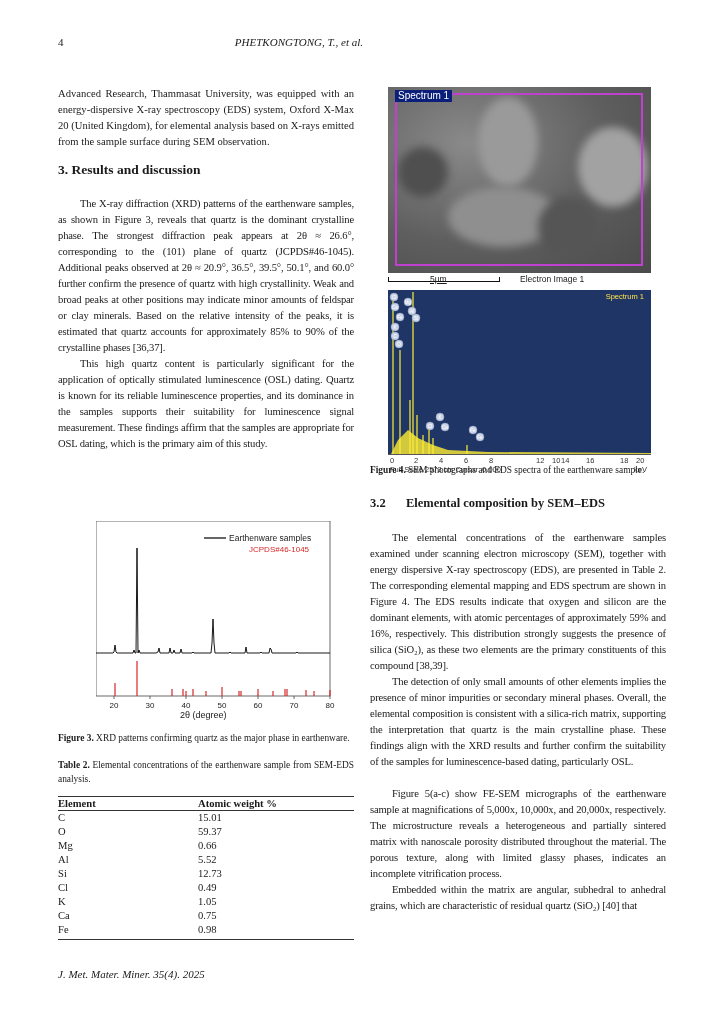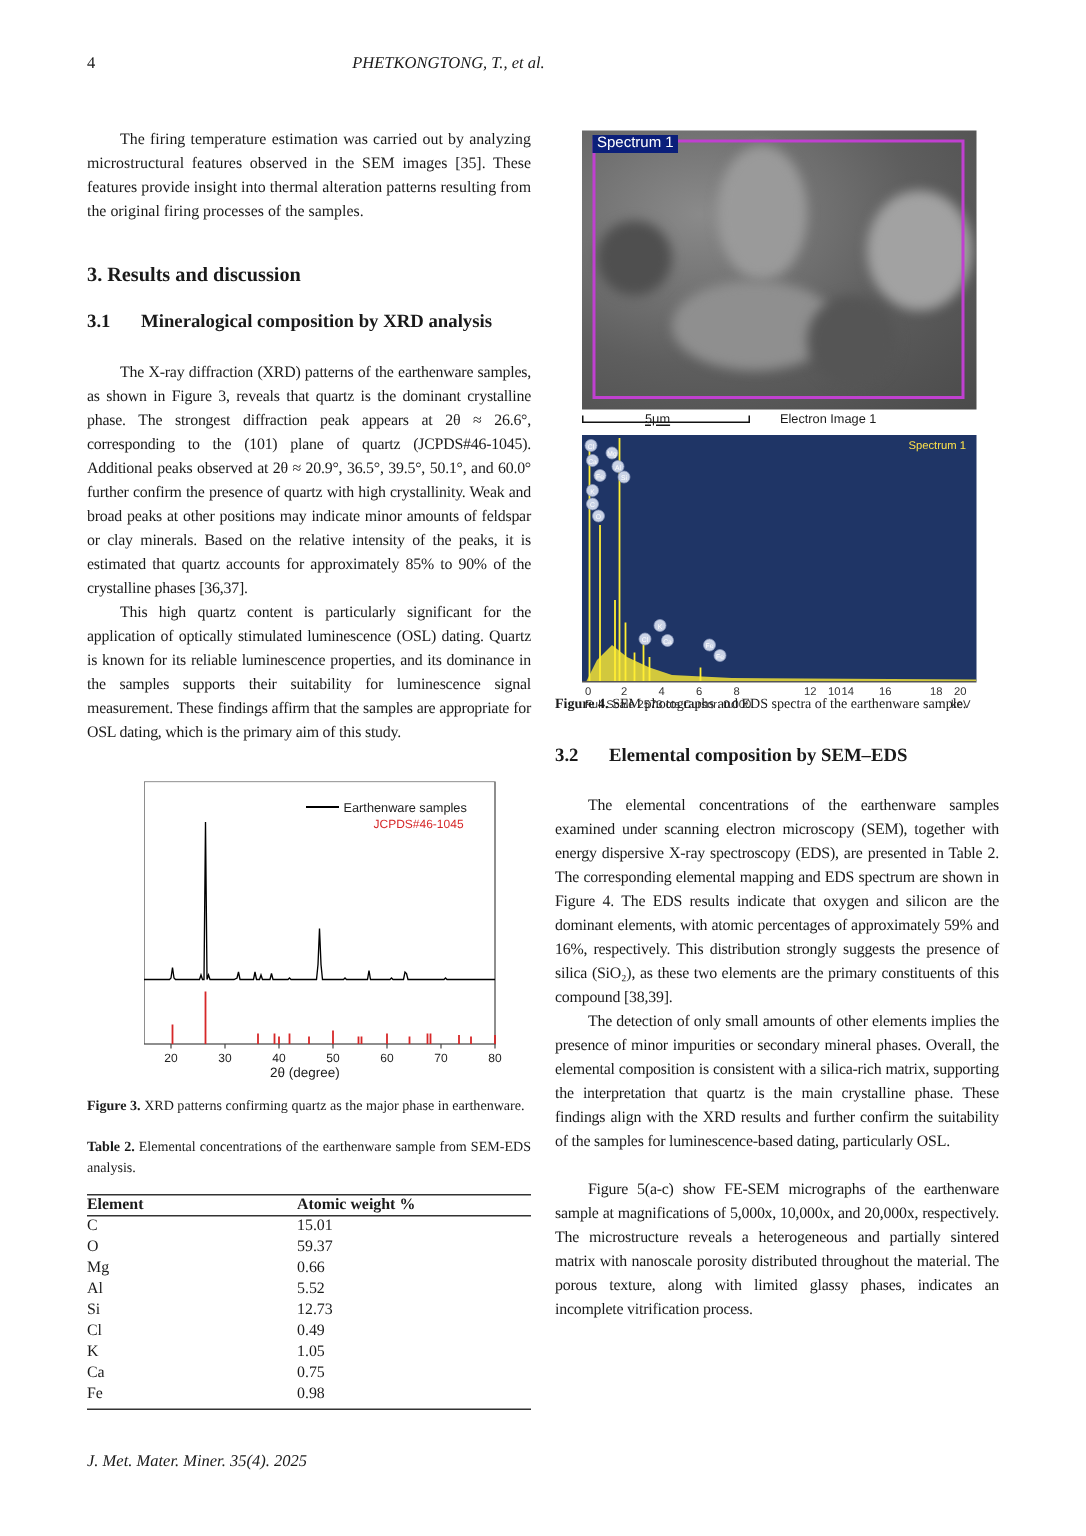--- a/index.html
+++ b/index.html
@@ -38,23 +38,22 @@
   table.t2 tr:last-child td { border-bottom: 1px solid #333; padding-bottom: 2px; }
   table.t2 .c1 { width: 140px; }
 </style>
 </head>
 <body>
 
 <div class="abs hdr-num">4</div>
 <div class="abs hdr-title">PHETKONGTONG, T., et al.</div>
 
 <div class="col" style="left:58px; top:86px;">
-  <p class="ind">The firing temperature estimation was carried out by analyzing microstructural features observed in the SEM images [35]. These features provide insight into thermal alteration patterns resulting from the original firing processes of the samples.</p>
-  <p class="h1" style="margin-top:25px;">3.  Results and discussion</p>
-  <p class="h2" style="margin-top:14px;"><span class="n">3.1</span><span>Mineralogical composition by XRD analysis</span></p>
+  <p>Advanced Research, Thammasat University, was equipped with an energy-dispersive X-ray spectroscopy (EDS) system, Oxford X-Max 20 (United Kingdom), for elemental analysis based on X-rays emitted from the sample surface during SEM observation.</p>
+  <p class="h1" style="margin-top:12px;">3.  Results and discussion</p>
   <p class="ind" style="margin-top:18px; letter-spacing:-0.15px;">The X-ray diffraction (XRD) patterns of the earthenware samples, as shown in Figure 3, reveals that quartz is the dominant crystalline phase. The strongest diffraction peak appears at 2θ ≈ 26.6°, corresponding to the (101) plane of quartz (JCPDS#46-1045). Additional peaks observed at 2θ ≈ 20.9°, 36.5°, 39.5°, 50.1°, and 60.0° further confirm the presence of quartz with high crystallinity. Weak and broad peaks at other positions may indicate minor amounts of feldspar or clay minerals. Based on the relative intensity of the peaks, it is estimated that quartz accounts for approximately 85% to 90% of the crystalline phases [36,37].</p>
   <p class="ind" style="letter-spacing:-0.15px;">This high quartz content is particularly significant for the application of optically stimulated luminescence (OSL) dating. Quartz is known for its reliable luminescence properties, and its dominance in the samples supports their suitability for luminescence signal measurement. These findings affirm that the samples are appropriate for OSL dating, which is the primary aim of this study.</p>
 </div>
 
 <div class="abs xrd">
   <svg width="240" height="196" viewBox="0 0 240 196">
 
     <rect x="0" y="0" width="234" height="175" fill="none" stroke="#444" stroke-width="0.8"></rect>
 
     <text x="-12" y="88" font-size="8.5" fill="#222" transform="rotate(-90 -12 88)" text-anchor="middle">Intensity (a.u.)</text>
@@ -253,15 +252,16 @@
 
 <div class="abs cap" style="left:370px; top:463px; width:296px;">
   <b>Figure 4.</b><span> SEM photographs and EDS spectra of the earthenware sample.</span>
 </div>
 
 <div class="col" style="left:370px; top:494px;">
   <p class="h2"><span class="n">3.2</span><span>Elemental composition by SEM–EDS</span></p>
   <p class="ind" style="margin-top:18px; letter-spacing:-0.15px;">The elemental concentrations of the earthenware samples examined under scanning electron microscopy (SEM), together with energy dispersive X-ray spectroscopy (EDS), are presented in Table 2. The corresponding elemental mapping and EDS spectrum are shown in Figure 4. The EDS results indicate that oxygen and silicon are the dominant elements, with atomic percentages of approximately 59% and 16%, respectively. This distribution strongly suggests the presence of silica (SiO₂), as these two elements are the primary constituents of this compound [38,39].</p>
   <p class="ind" style="letter-spacing:-0.15px;">The detection of only small amounts of other elements implies the presence of minor impurities or secondary mineral phases. Overall, the elemental composition is consistent with a silica-rich matrix, supporting the interpretation that quartz is the main crystalline phase. These findings align with the XRD results and further confirm the suitability of the samples for luminescence-based dating, particularly OSL.</p>
   <p class="ind" style="margin-top:16px; letter-spacing:-0.15px;">Figure 5(a-c) show FE-SEM micrographs of the earthenware sample at magnifications of 5,000x, 10,000x, and 20,000x, respectively. The microstructure reveals a heterogeneous and partially sintered matrix with nanoscale porosity distributed throughout the material. The porous texture, along with limited glassy phases, indicates an incomplete vitrification process.</p>
+  <p class="ind" style="letter-spacing:-0.15px;">Embedded within the matrix are angular, subhedral to anhedral grains, which are characteristic of residual quartz (SiO₂) [40] that</p>
 </div>
 
 <div class="abs footer">J. Met. Mater. Miner. 35(4). 2025</div>
 
 </body></html>

